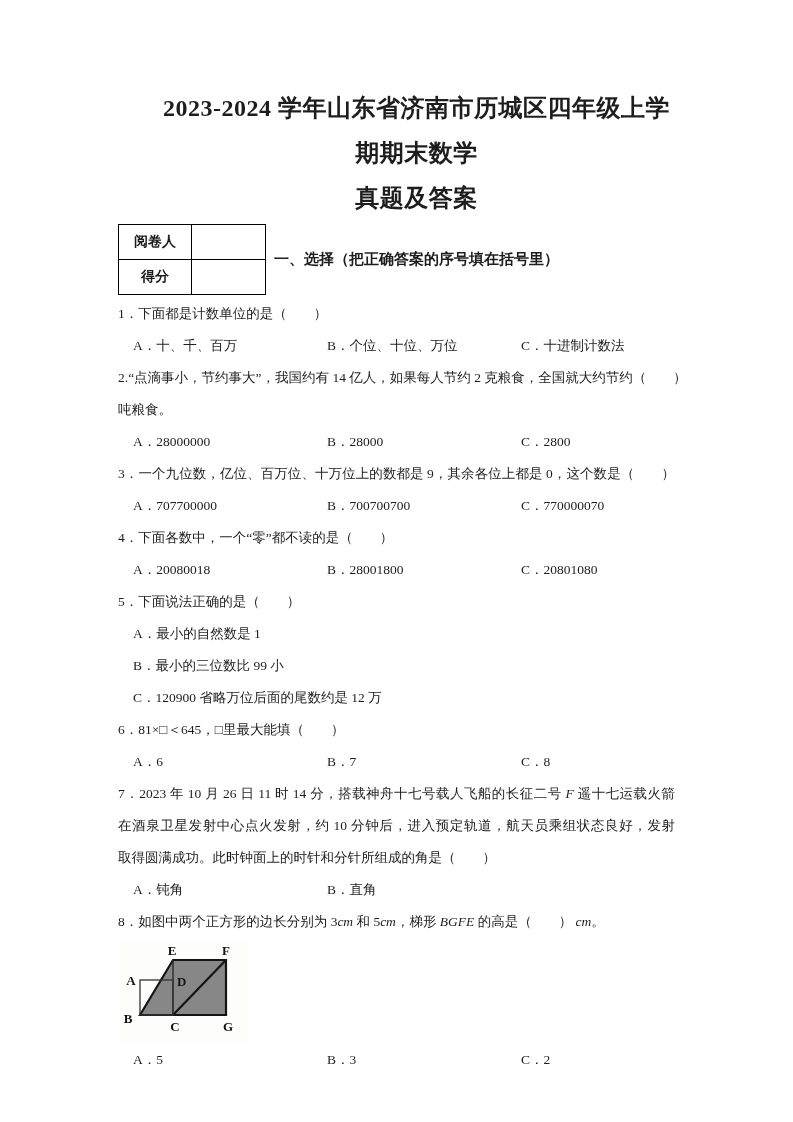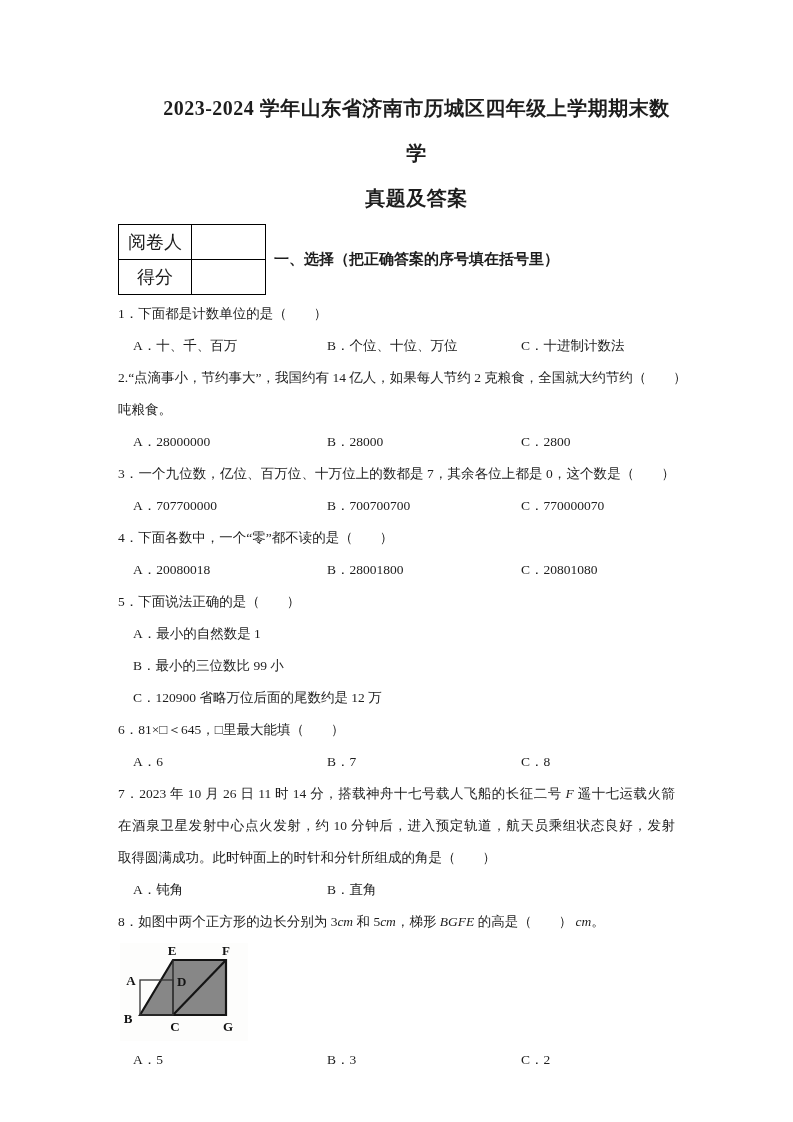--- a/index.html
+++ b/index.html
@@ -12,37 +12,37 @@
   }
   .page {
     box-sizing: border-box;
     width: 793px; height: 1122px;
     padding: 86px 118px 0 118px;
     overflow: hidden;
   }
   .title {
     text-align: center;
     font-weight: bold;
-    font-size: 20px;
+    font-size: 24px;
     line-height: 45px;
     letter-spacing: 0.5px;
     margin-left: 40px;
   }
   .header-row {
     display: flex;
     align-items: center;
     margin-top: 3px;
   }
   .grader-table { border-collapse: collapse; flex: none; }
   .grader-table td {
     border: 1.6px solid #000;
     text-align: center;
     vertical-align: middle;
-    font-size: 18px;
-    font-weight: normal;
+    font-size: 14px;
+    font-weight: bold;
   }
   .grader-table td.lab { width: 70px; height: 32px; }
   .grader-table td.val { width: 71px; }
   .section-heading {
     font-weight: bold;
     font-size: 15px;
     margin-left: 8px;
     white-space: nowrap;
   }
   .questions { margin-top: 3px; font-size: 13.5px; }
@@ -107,21 +107,21 @@
       <div class="line just">2.“点滴事小，节约事大”，我国约有 14 亿人，如果每人节约 2 克粮食，全国就大约节约（　　）</div>
       <div class="line">吨粮食。</div>
       <div class="opts">
         <div class="opt">A．28000000</div>
         <div class="opt">B．28000</div>
         <div class="opt last">C．2800</div>
       </div>
     </div>
 
     <div>
-      <div class="line just">3．一个九位数，亿位、百万位、十万位上的数都是 7，其余各位上都是 0，这个数是（　　）</div>
+      <div class="line just">3．一个九位数，亿位、百万位、十万位上的数都是 9，其余各位上都是 0，这个数是（　　）</div>
       <div class="opts">
         <div class="opt">A．707700000</div>
         <div class="opt">B．700700700</div>
         <div class="opt last">C．770000070</div>
       </div>
     </div>
 
     <div>
       <div class="line">4．下面各数中，一个“零”都不读的是（　　）</div>
       <div class="opts">

